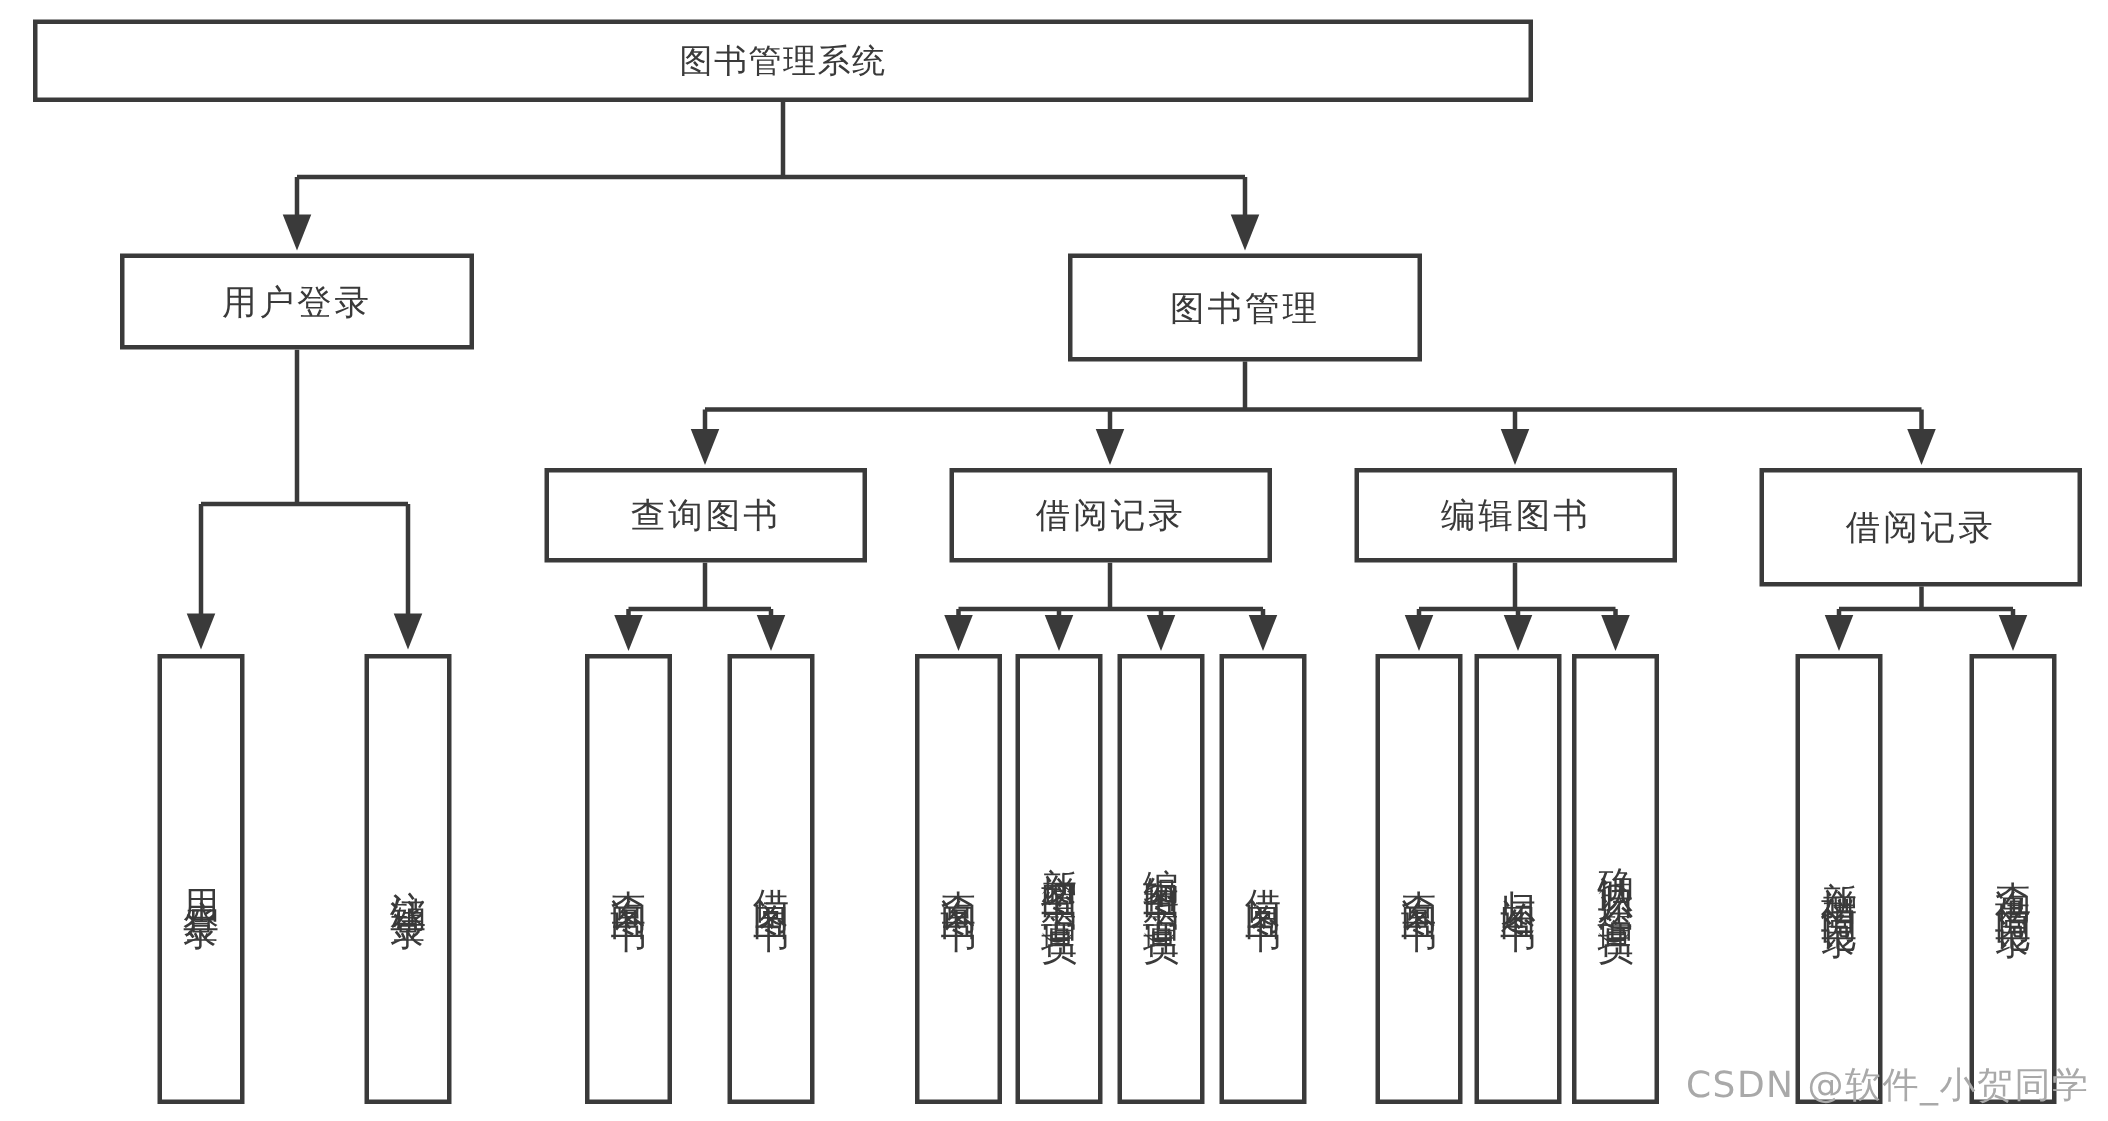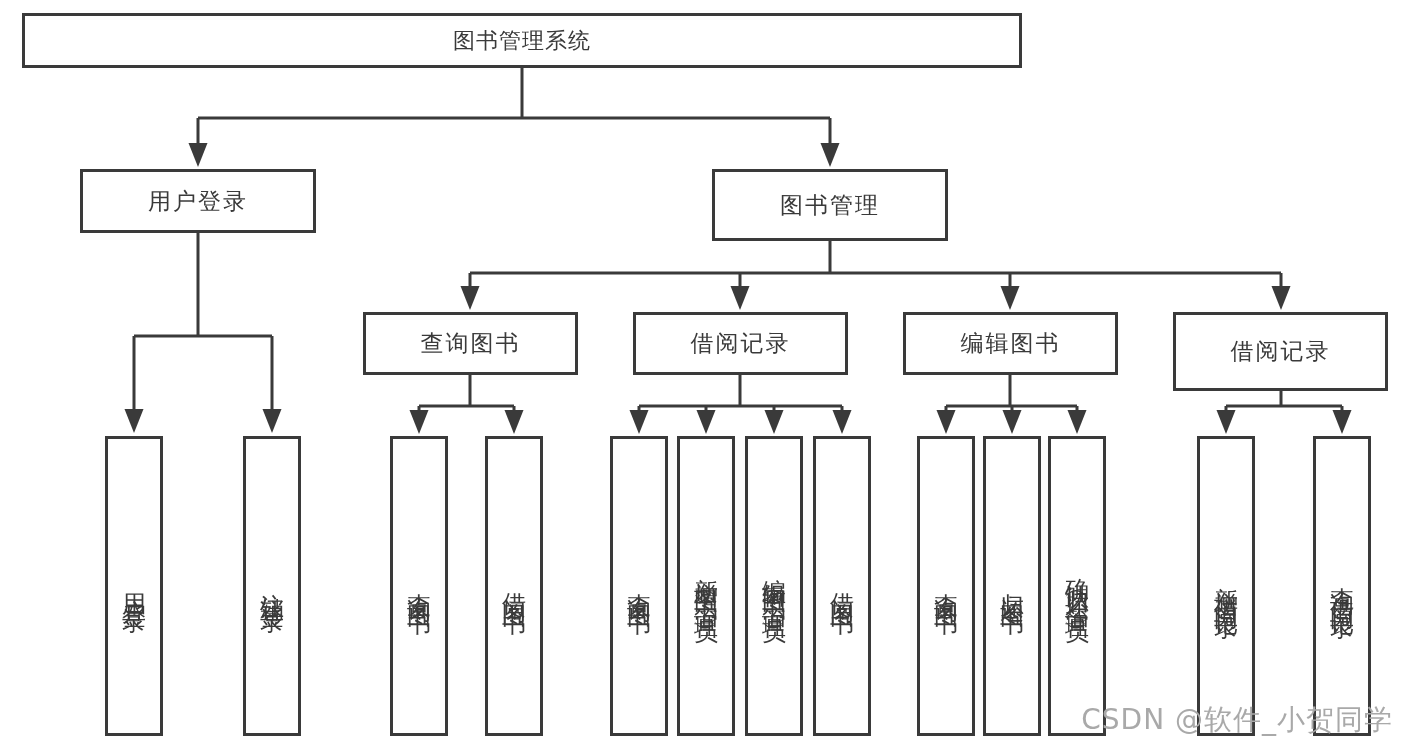--- a/index.html
+++ b/index.html
@@ -28,21 +28,21 @@
   .v{
     writing-mode:vertical-rl;
     text-orientation:mixed;
     font-size:24px;
     letter-spacing:6px;
     white-space:normal;
   }
   .watermark{
     position:absolute;
     right:12px;bottom:8px;
-    font-size:28px;
+    font-size:24px;
     letter-spacing:1px;
     color:var(--watermark,#a9a9a9);
     z-index:3;
   }
 </style>
 </head>
 <body>
 
 <div class="stage">
 

